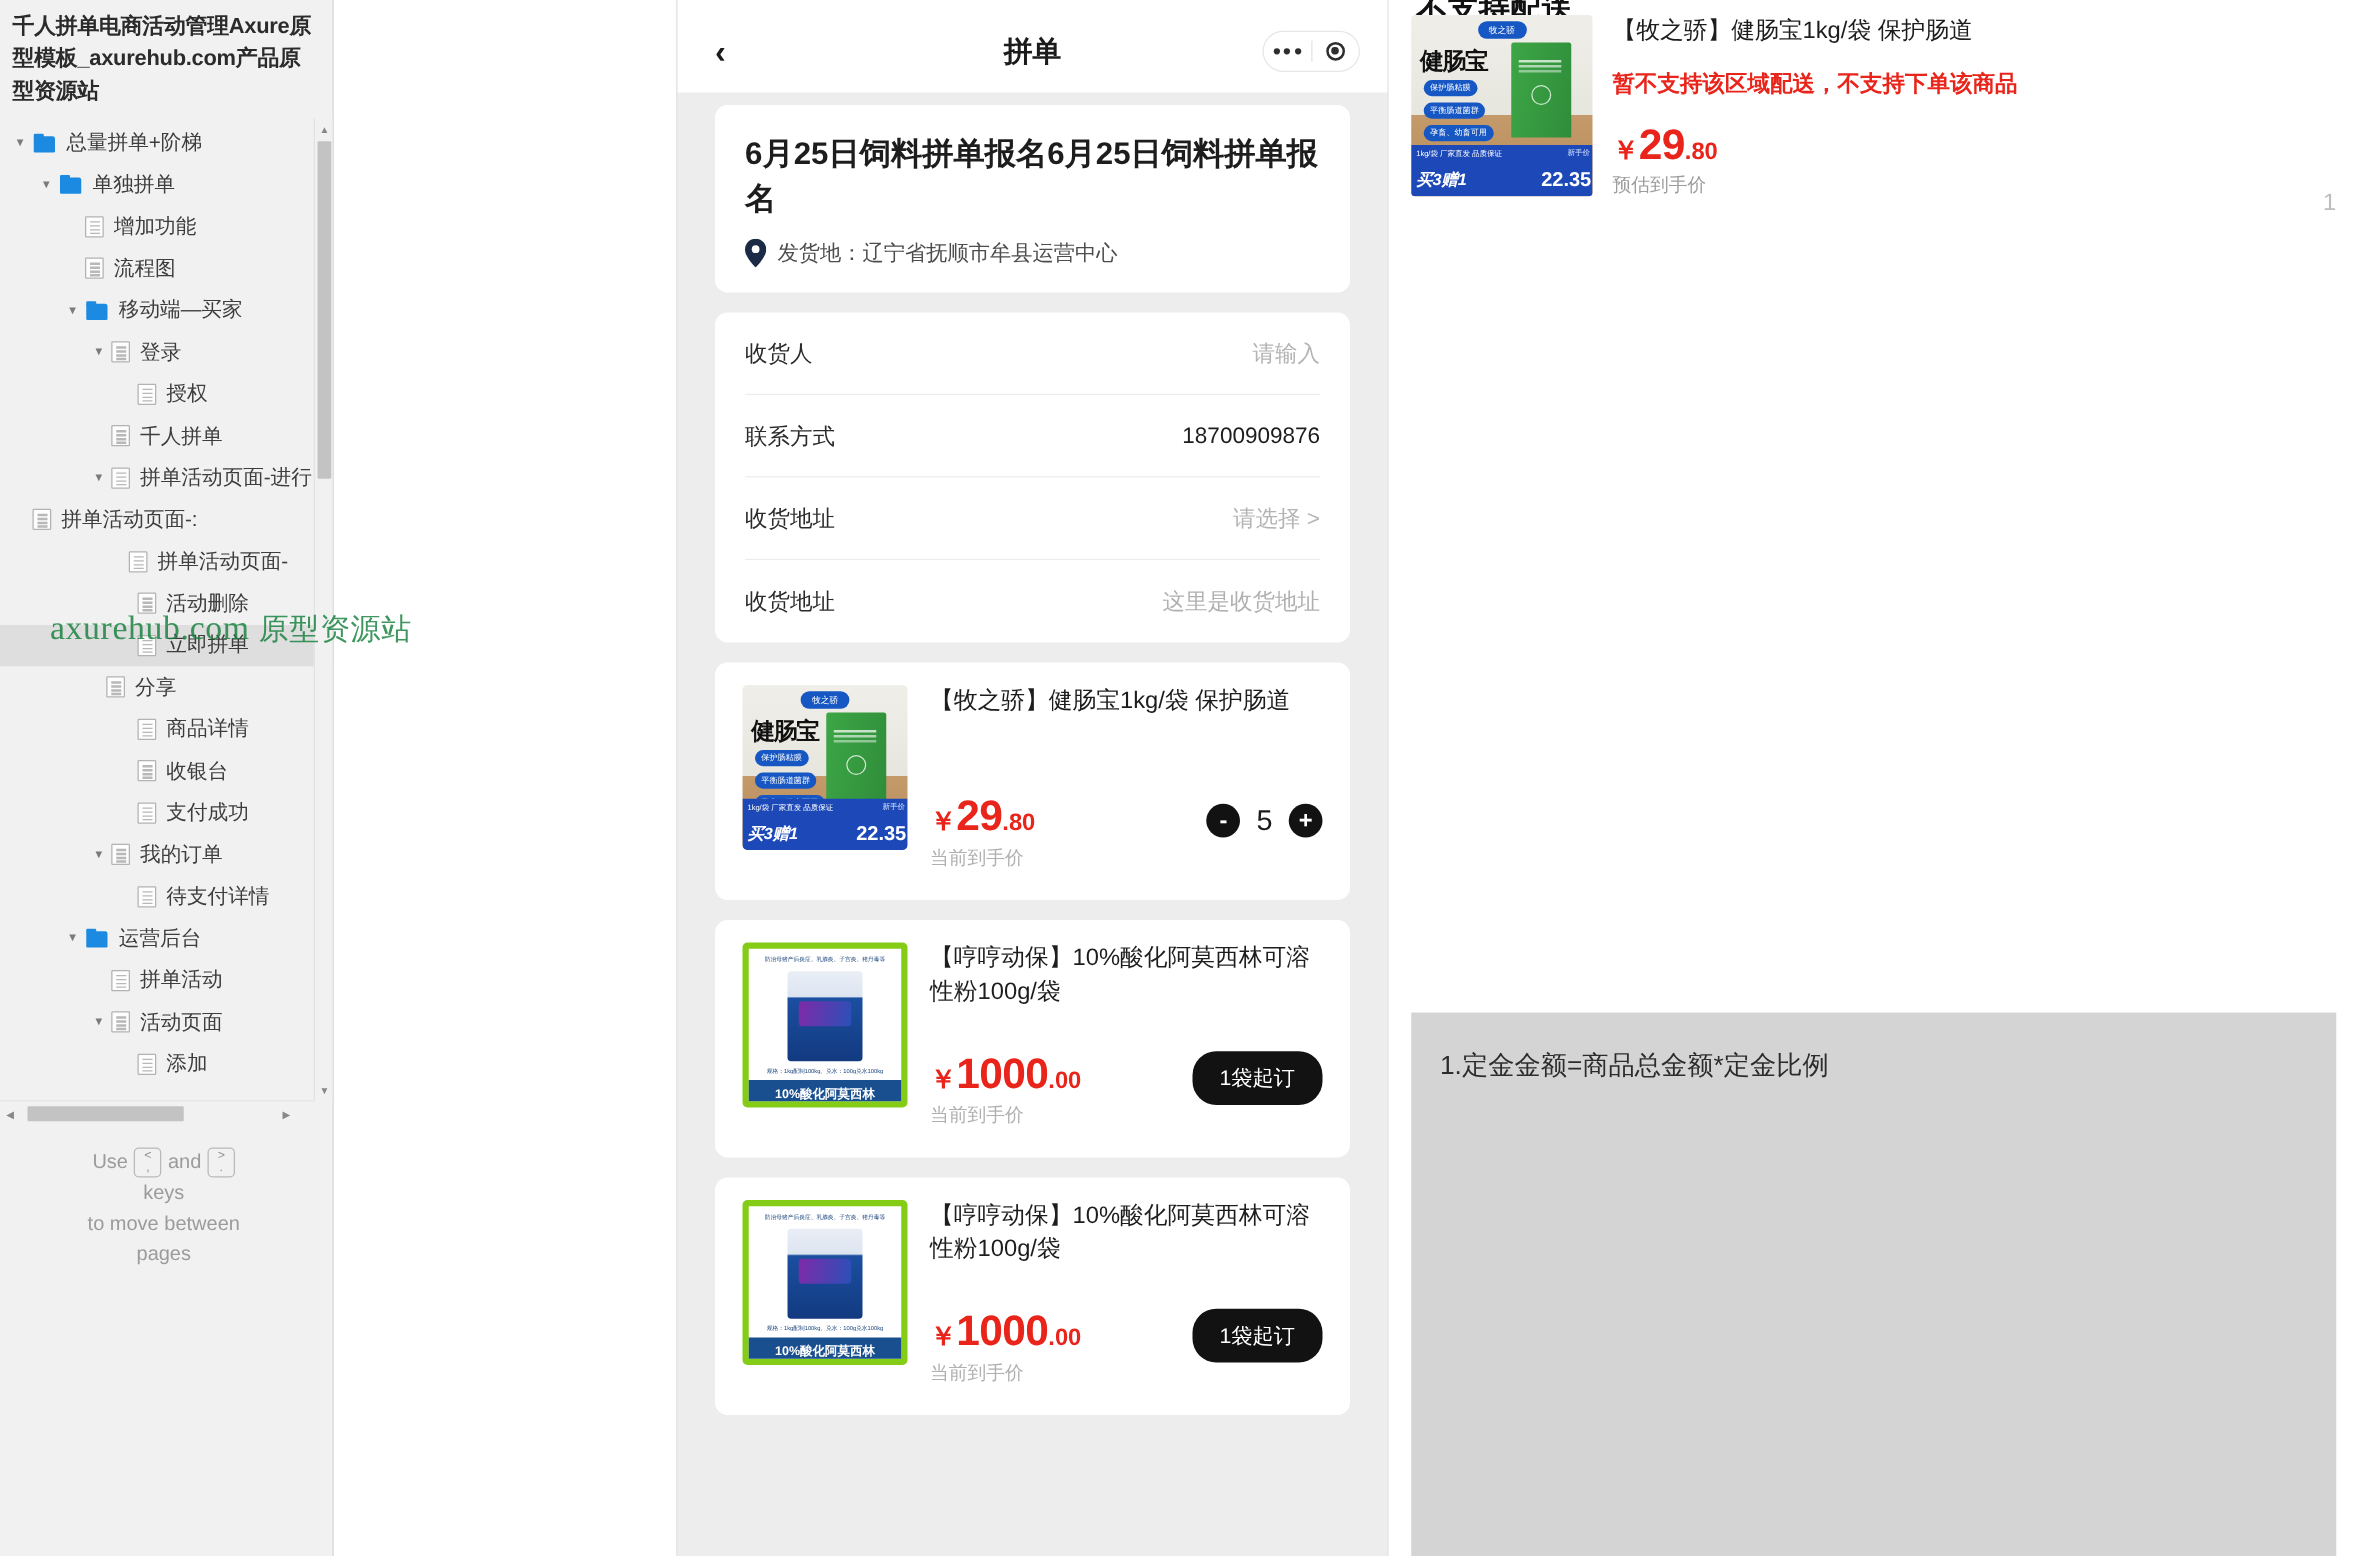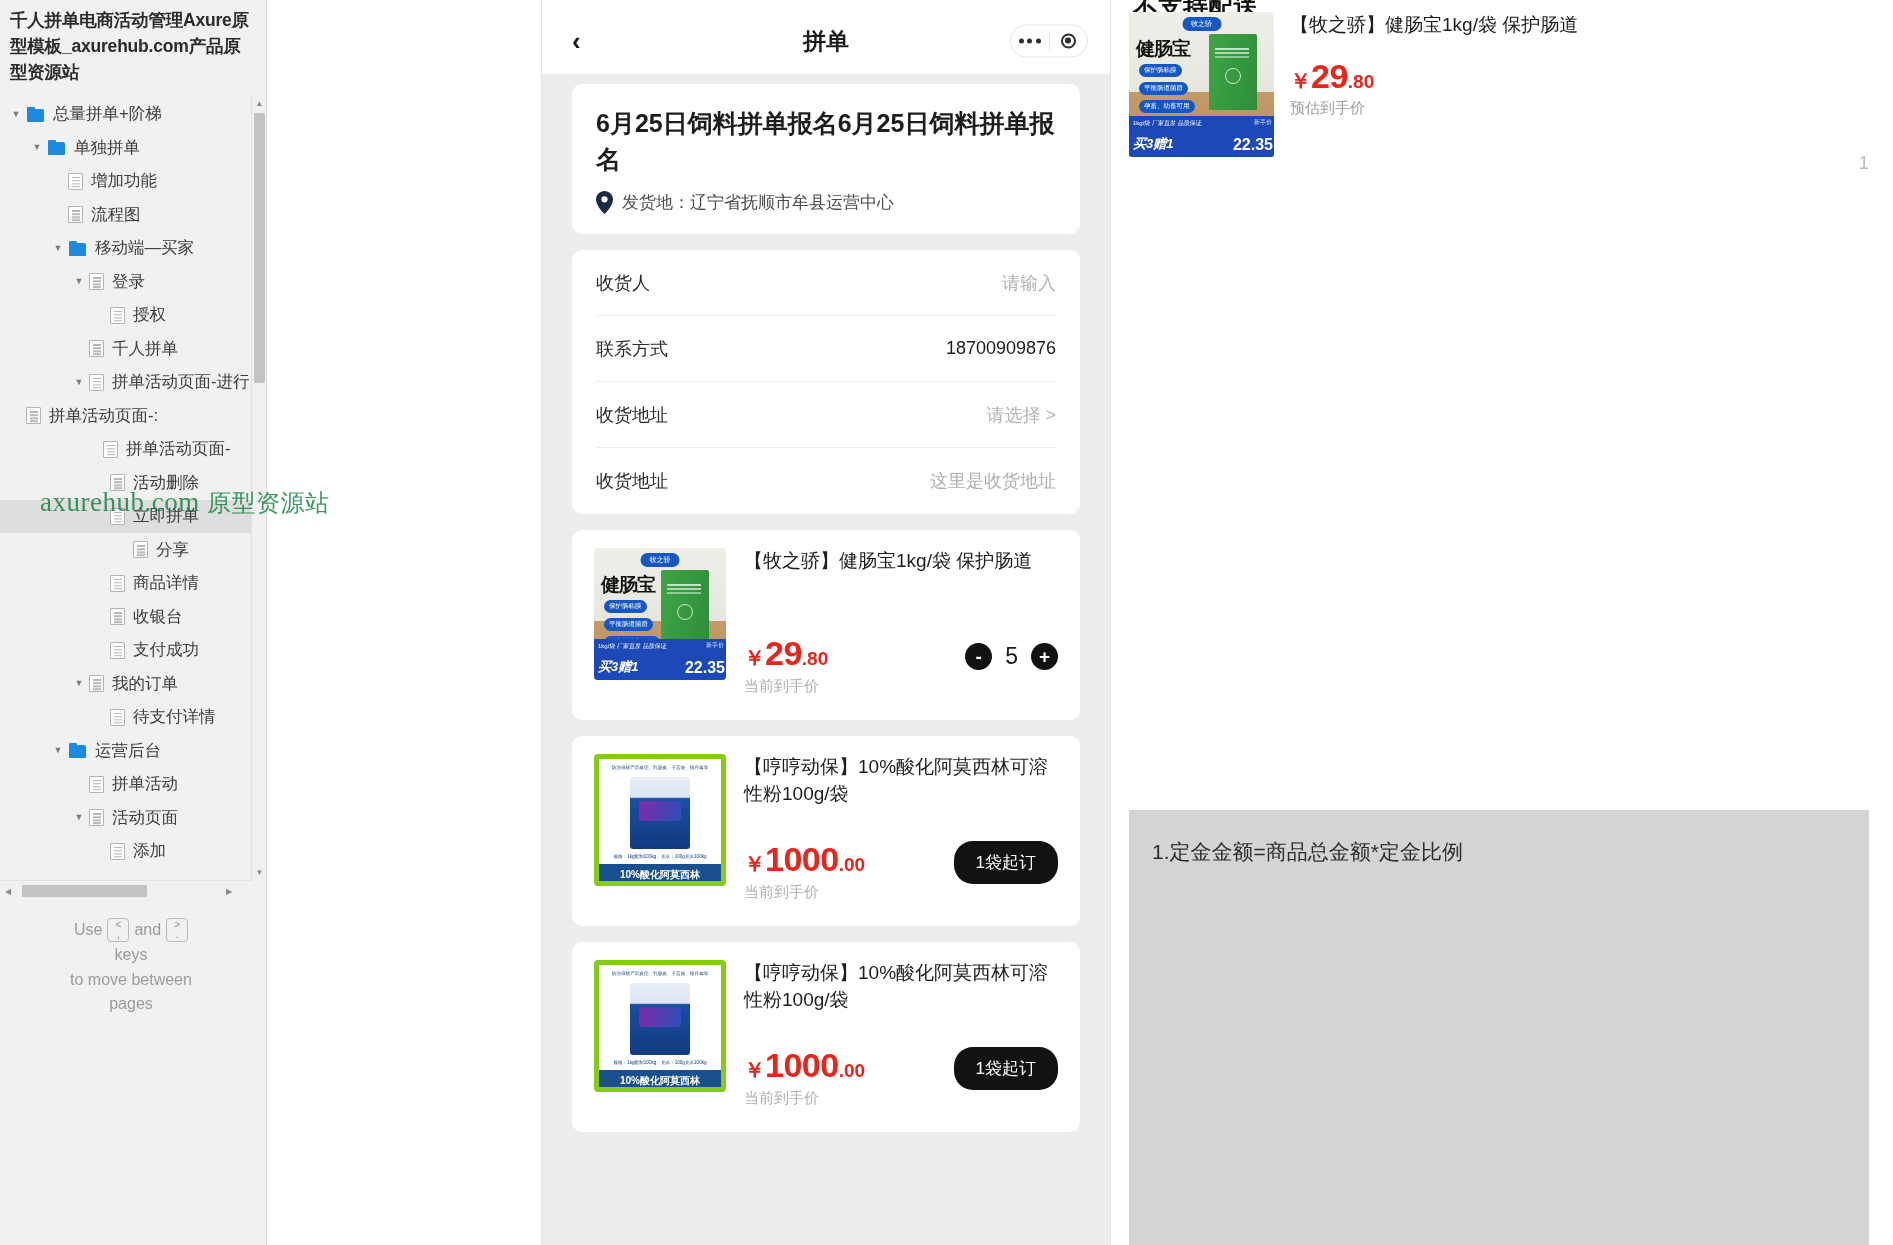--- a/index.html
+++ b/index.html
@@ -397,21 +397,21 @@
         <div class="tree-row" style="padding-left: 90px;">
           <span class="twisty blank">▼</span>
           <span class="page-ico"></span>
           <span class="tl">活动删除</span>
         </div>
         <div class="tree-row selected" style="padding-left: 90px;">
           <span class="twisty blank">▼</span>
           <span class="page-ico"></span>
           <span class="tl">立即拼单</span>
         </div>
-        <div class="tree-row" style="padding-left: 113px;">
+        <div class="tree-row" style="padding-left: 65px;">
           <span class="twisty blank">▼</span>
           <span class="page-ico"></span>
           <span class="tl">分享</span>
         </div>
         <div class="tree-row" style="padding-left: 90px;">
           <span class="twisty blank">▼</span>
           <span class="page-ico"></span>
           <span class="tl">商品详情</span>
         </div>
         <div class="tree-row" style="padding-left: 90px;">
@@ -627,20 +627,21 @@
           </div>
         <div class="botbar">
           <span class="small">1kg/袋   厂家直发  品质保证</span>
           <span class="buy">买3赠1</span>
           <span class="np">新手价</span>
           <span class="pv">22.35</span>
         </div>
       </div>
       <div class="rp-right">
         <div class="rp-name">【牧之骄】健肠宝1kg/袋  保护肠道</div>
+        <div class="rp-warn">暂不支持该区域配送，不支持下单该商品</div>
         <div class="rp-price price">
           <span class="yen">￥</span><span class="int">29</span><span class="dec">.80</span>
         </div>
         <div class="rp-note">预估到手价</div>
         <div class="rp-num">1</div>
       </div>
     </div>
 
     <div class="rp-gray">
       <div class="ln">1.定金金额=商品总金额*定金比例</div>

